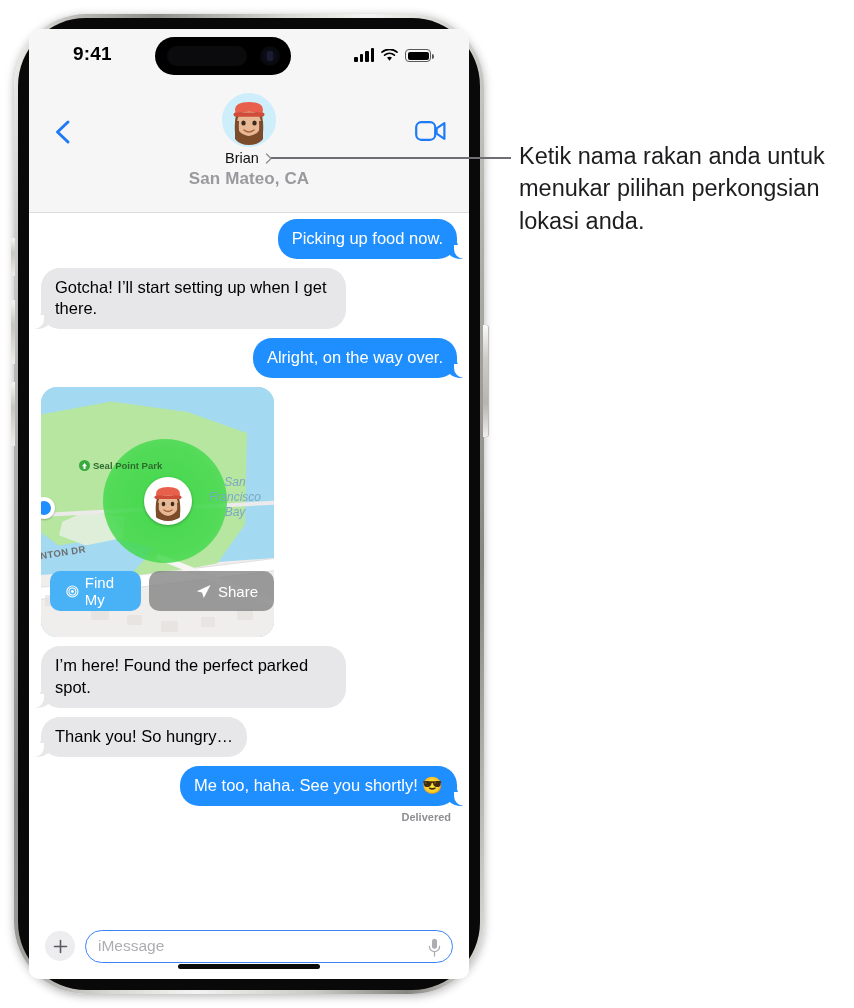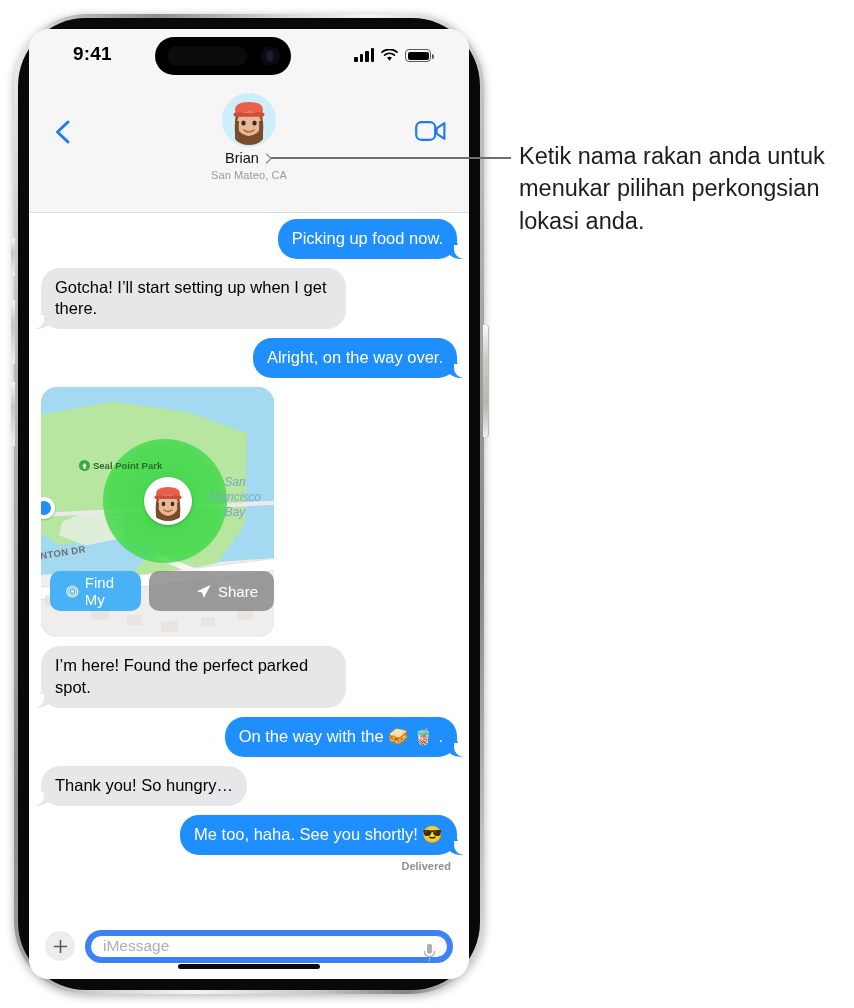--- a/index.html
+++ b/index.html
@@ -41,21 +41,21 @@
     height: 972px;
     border-radius: 68px;
     background: #090909;
   }
   .phone-screen {
     position: absolute;
     left: 29px;
     top: 29px;
     width: 440px;
     height: 950px;
-    border-radius: 20px;
+    border-radius: 10px;
     background: #ffffff;
     overflow: hidden;
   }
 
   
   .btn-power {
     position: absolute;
     left: 483px;
     top: 325px;
     width: 5px;
@@ -218,24 +218,25 @@
     gap:6px;
     margin-top:4px;
   }
   .contact-name {
     font-size:14.5px;
     color:#111;
     line-height:1.1;
   }
   .name-chevron { width:8px; height:11px; display:block; }
   .contact-sub {
-    font-size:11px;
+    font-size:17px;
     color:#9a9a9e;
     margin-top:2px;
     letter-spacing:.1px;
+    font-weight:bold;
   }
 
   
   .thread {
     position:absolute;
     left:0; top:184px;
     width:440px;
     height:700px;
     background:#ffffff;
     padding:6px 0 0 0;
@@ -501,21 +502,21 @@
     width:30px; height:30px;
     border-radius:50%;
     background:#ededef;
     display:flex; align-items:center; justify-content:center;
     flex:0 0 auto;
     cursor:pointer;
   }
   .imessage-field {
     flex:1;
     height:33px;
-    border:6px solid #3b82f6;
+    border:1px solid #3b82f6;
     border-radius:17px;
     display:flex;
     align-items:center;
     padding:0 12px;
     position:relative;
   }
   .imessage-placeholder {
     font-size:15.5px;
     color:#aeaeb2;
   }
@@ -709,23 +710,20 @@
               <span>Share</span>
             </div>
           </div>
         </div>
       </div>
 
       <div class="row in">
         <div class="bubble in">I’m here! Found the perfect parked spot.</div>
       </div>
 
-      <div class="row out">
-        <div class="bubble out">On the way with the 🥪 🧋 .</div>
-      </div>
 
       <div class="row in">
         <div class="bubble in">Thank you! So hungry…</div>
       </div>
 
       <div class="row out">
         <div class="bubble out">Me too, haha. See you shortly! 😎</div>
       </div>
 
       <div class="delivered">Delivered</div>

